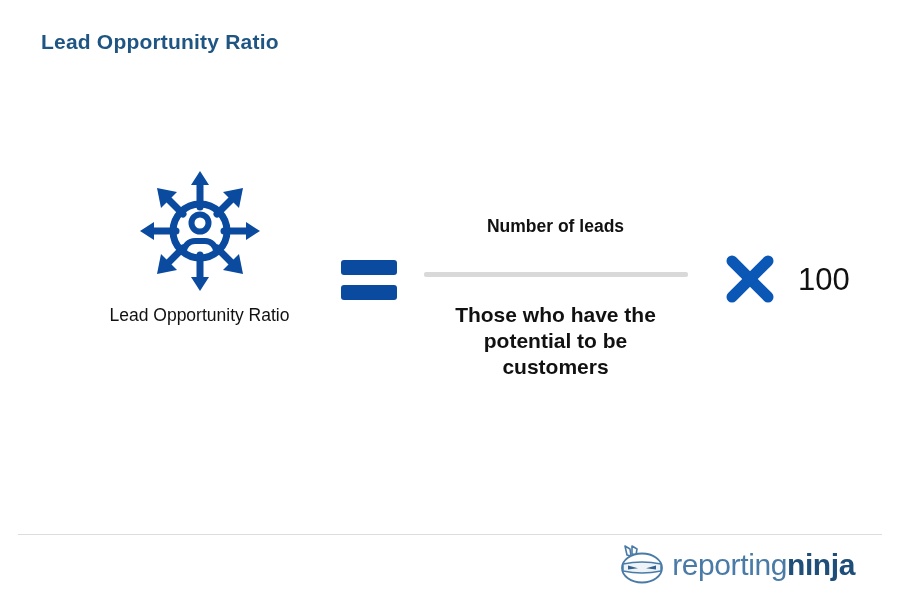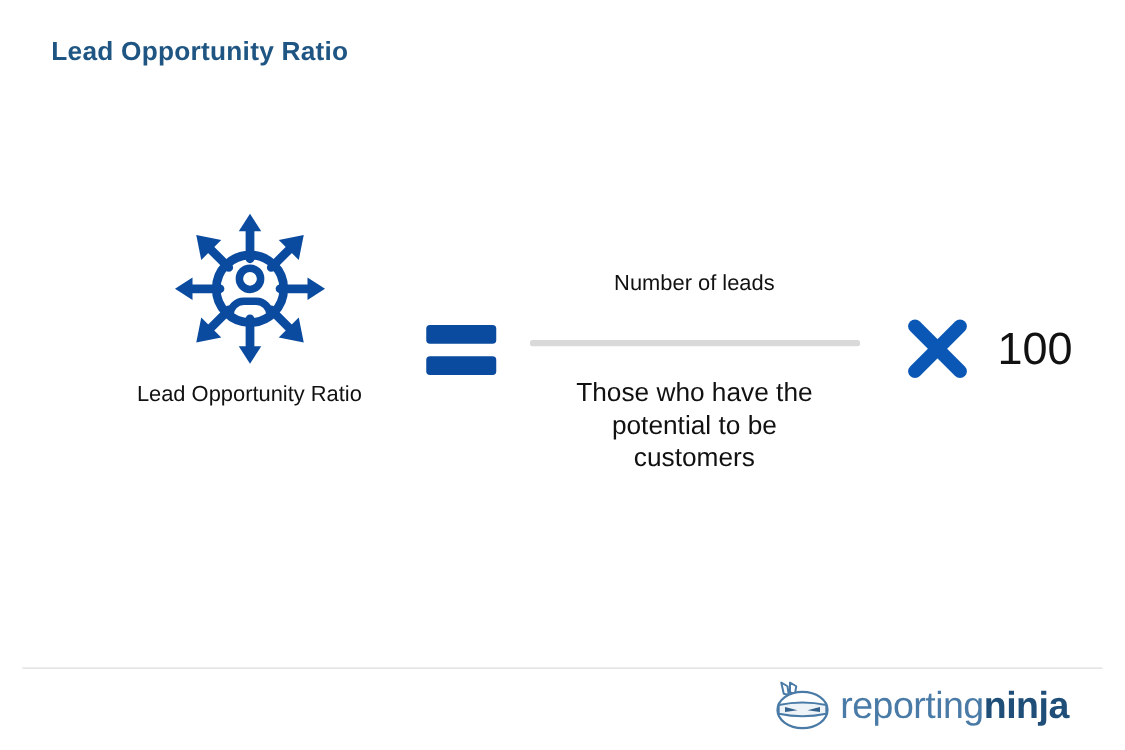--- a/index.html
+++ b/index.html
@@ -76,20 +76,21 @@
     border-radius: 3px;
   }
 
   
   #fraction {
     margin-left: 26px;
     width: 265px;
     display: flex;
     flex-direction: column;
     align-items: center;
+    font-weight: bold;
   }
   #fraction-numerator {
     font-size: 17.5px;
     line-height: 24px;
     color: #111111;
     text-align: center;
     margin-top: 49px;
   }
   #fraction-bar {
     width: 264px;
@@ -114,21 +115,21 @@
     display: flex;
     align-items: center;
   }
   #multiply-icon {
     width: 52px;
     height: 52px;
     display: block;
   }
   #multiplier-value {
     margin-left: 22px;
-    font-size: 36px;
+    font-size: 31px;
     color: #111111;
     line-height: 1;
   }
 
   
   #footer-divider {
     position: absolute;
     left: 18px;
     top: 534px;
     width: 864px;

